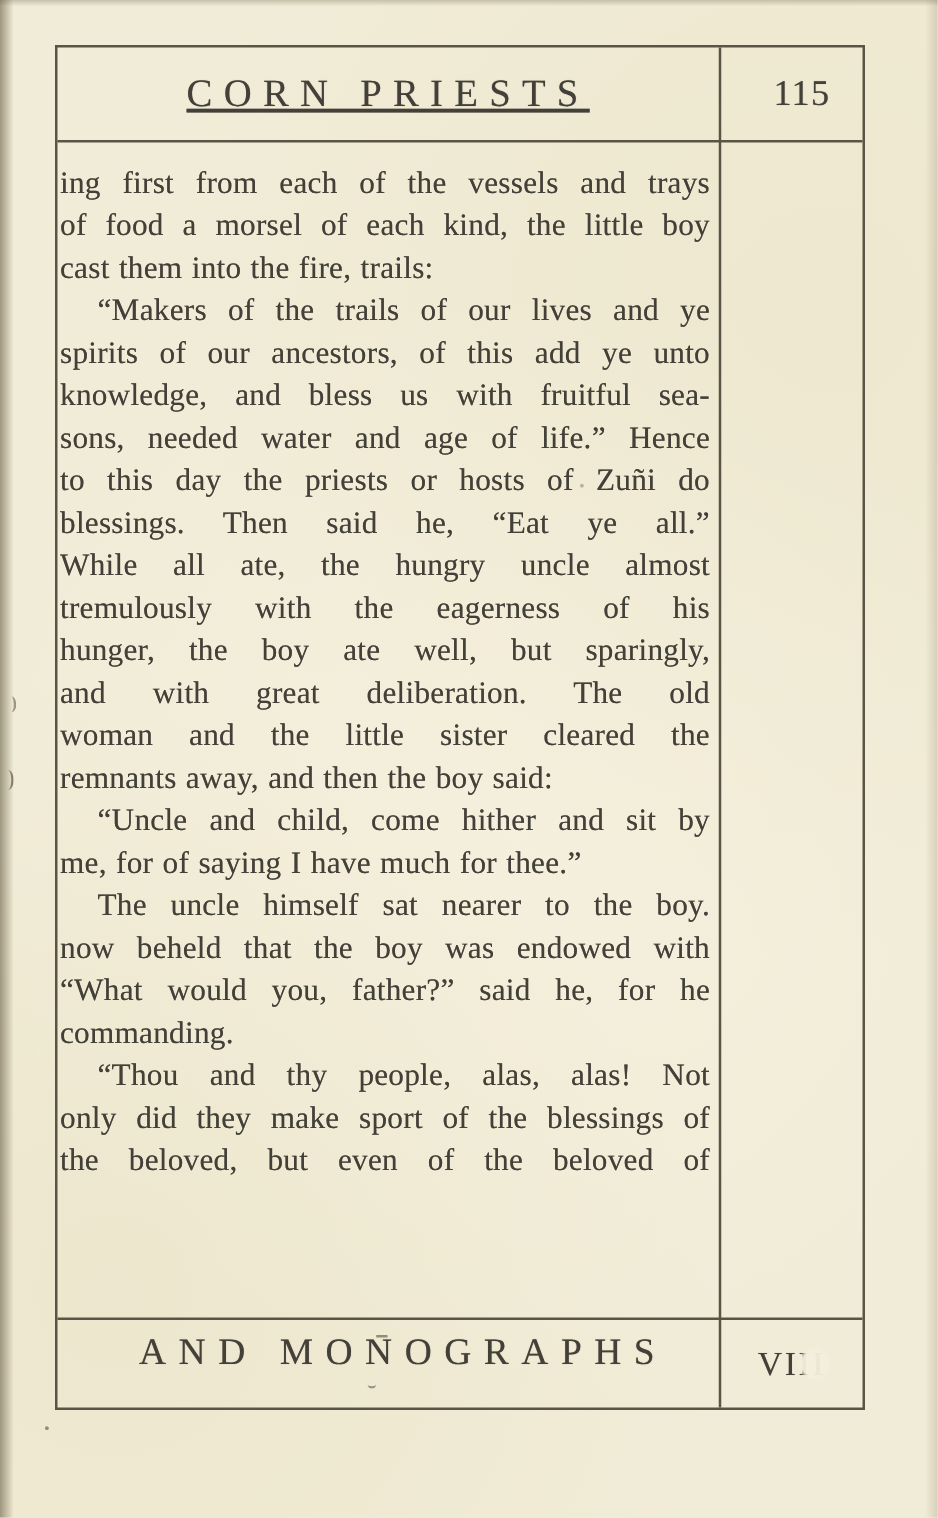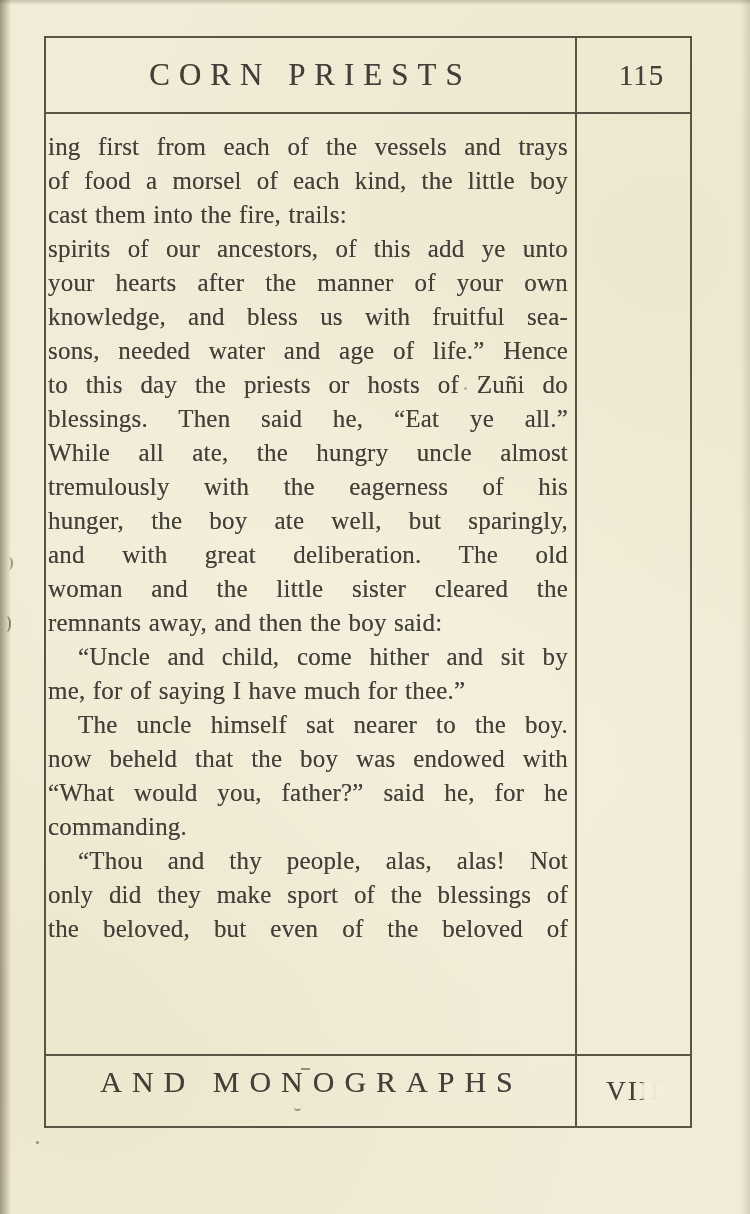--- a/index.html
+++ b/index.html
@@ -33,26 +33,27 @@
   .vline { position: absolute; left: 529px; top: 0; bottom: 0; width: 2px;
            background: var(--line, #5a5444); }
   .hline-header { position: absolute; left: 0; right: 0; top: 74px; height: 2px;
                   background: var(--line, #5a5444); }
   .hline-footer { position: absolute; left: 0; right: 0; bottom: 70px; height: 2px;
                   background: var(--line, #5a5444); }
 
   .cell { position: absolute; display: flex; align-items: center; justify-content: center; }
   .header-title-cell { left: 0; top: 0; width: 529px; height: 74px; }
   .header-page-cell  { left: 547px; top: 0; right: 0; height: 74px; }
-  .footer-series-cell{ left: 1px; bottom: 0; width: 529px; height: 88px; }
+  .footer-series-cell{ left: 12px; bottom: 0; width: 529px; height: 88px; }
   .footer-vol-cell   { left: 531px; bottom: 0; right: 0; height: 70px; }
 
   .running-title {
     font-size: 31px; letter-spacing: 9px; white-space: nowrap;
     text-shadow: 0 0 0.6px rgba(62,56,44,0.55);
+    text-decoration: underline;
   }
   .page-number { font-size: 29px; letter-spacing: 1px;
     text-shadow: 0 0 0.6px rgba(62,56,44,0.55); }
   .series-title {
     font-size: 30px; letter-spacing: 10px; white-space: nowrap;
     text-shadow: 0 0 0.6px rgba(62,56,44,0.55);
   }
   .volume-number { font-size: 27px; letter-spacing: 2px; position: relative;
     text-shadow: 0 0 0.6px rgba(62,56,44,0.55); }
   
@@ -108,22 +109,22 @@
     <div class="running-title">CORN PRIESTS</div>
   </div>
   <div class="cell header-page-cell">
     <div class="page-number">115</div>
   </div>
 
   <div class="body-text">
       <div class="line">ing first from each of the vessels and trays</div>
       <div class="line">of food a morsel of each kind, the little boy</div>
       <div class="line no-just">cast them into the fire, trails:</div>
+      <div class="line indent">“Makers of the trails of our lives and ye</div>
       <div class="line">spirits of our ancestors, of this add ye unto</div>
-      <div class="line">your hearts after the manner of your own</div>
       <div class="line">knowledge, and bless us with fruitful sea-</div>
       <div class="line">sons, needed water and age of life.” Hence</div>
       <div class="line">to this day the priests or hosts of Zuñi do</div>
       <div class="line">blessings. Then said he, “Eat ye all.”</div>
       <div class="line">While all ate, the hungry uncle almost</div>
       <div class="line">tremulously with the eagerness of his</div>
       <div class="line">hunger, the boy ate well, but sparingly,</div>
       <div class="line">and with great deliberation. The old</div>
       <div class="line">woman and the little sister cleared the</div>
       <div class="line no-just">remnants away, and then the boy said:</div>

